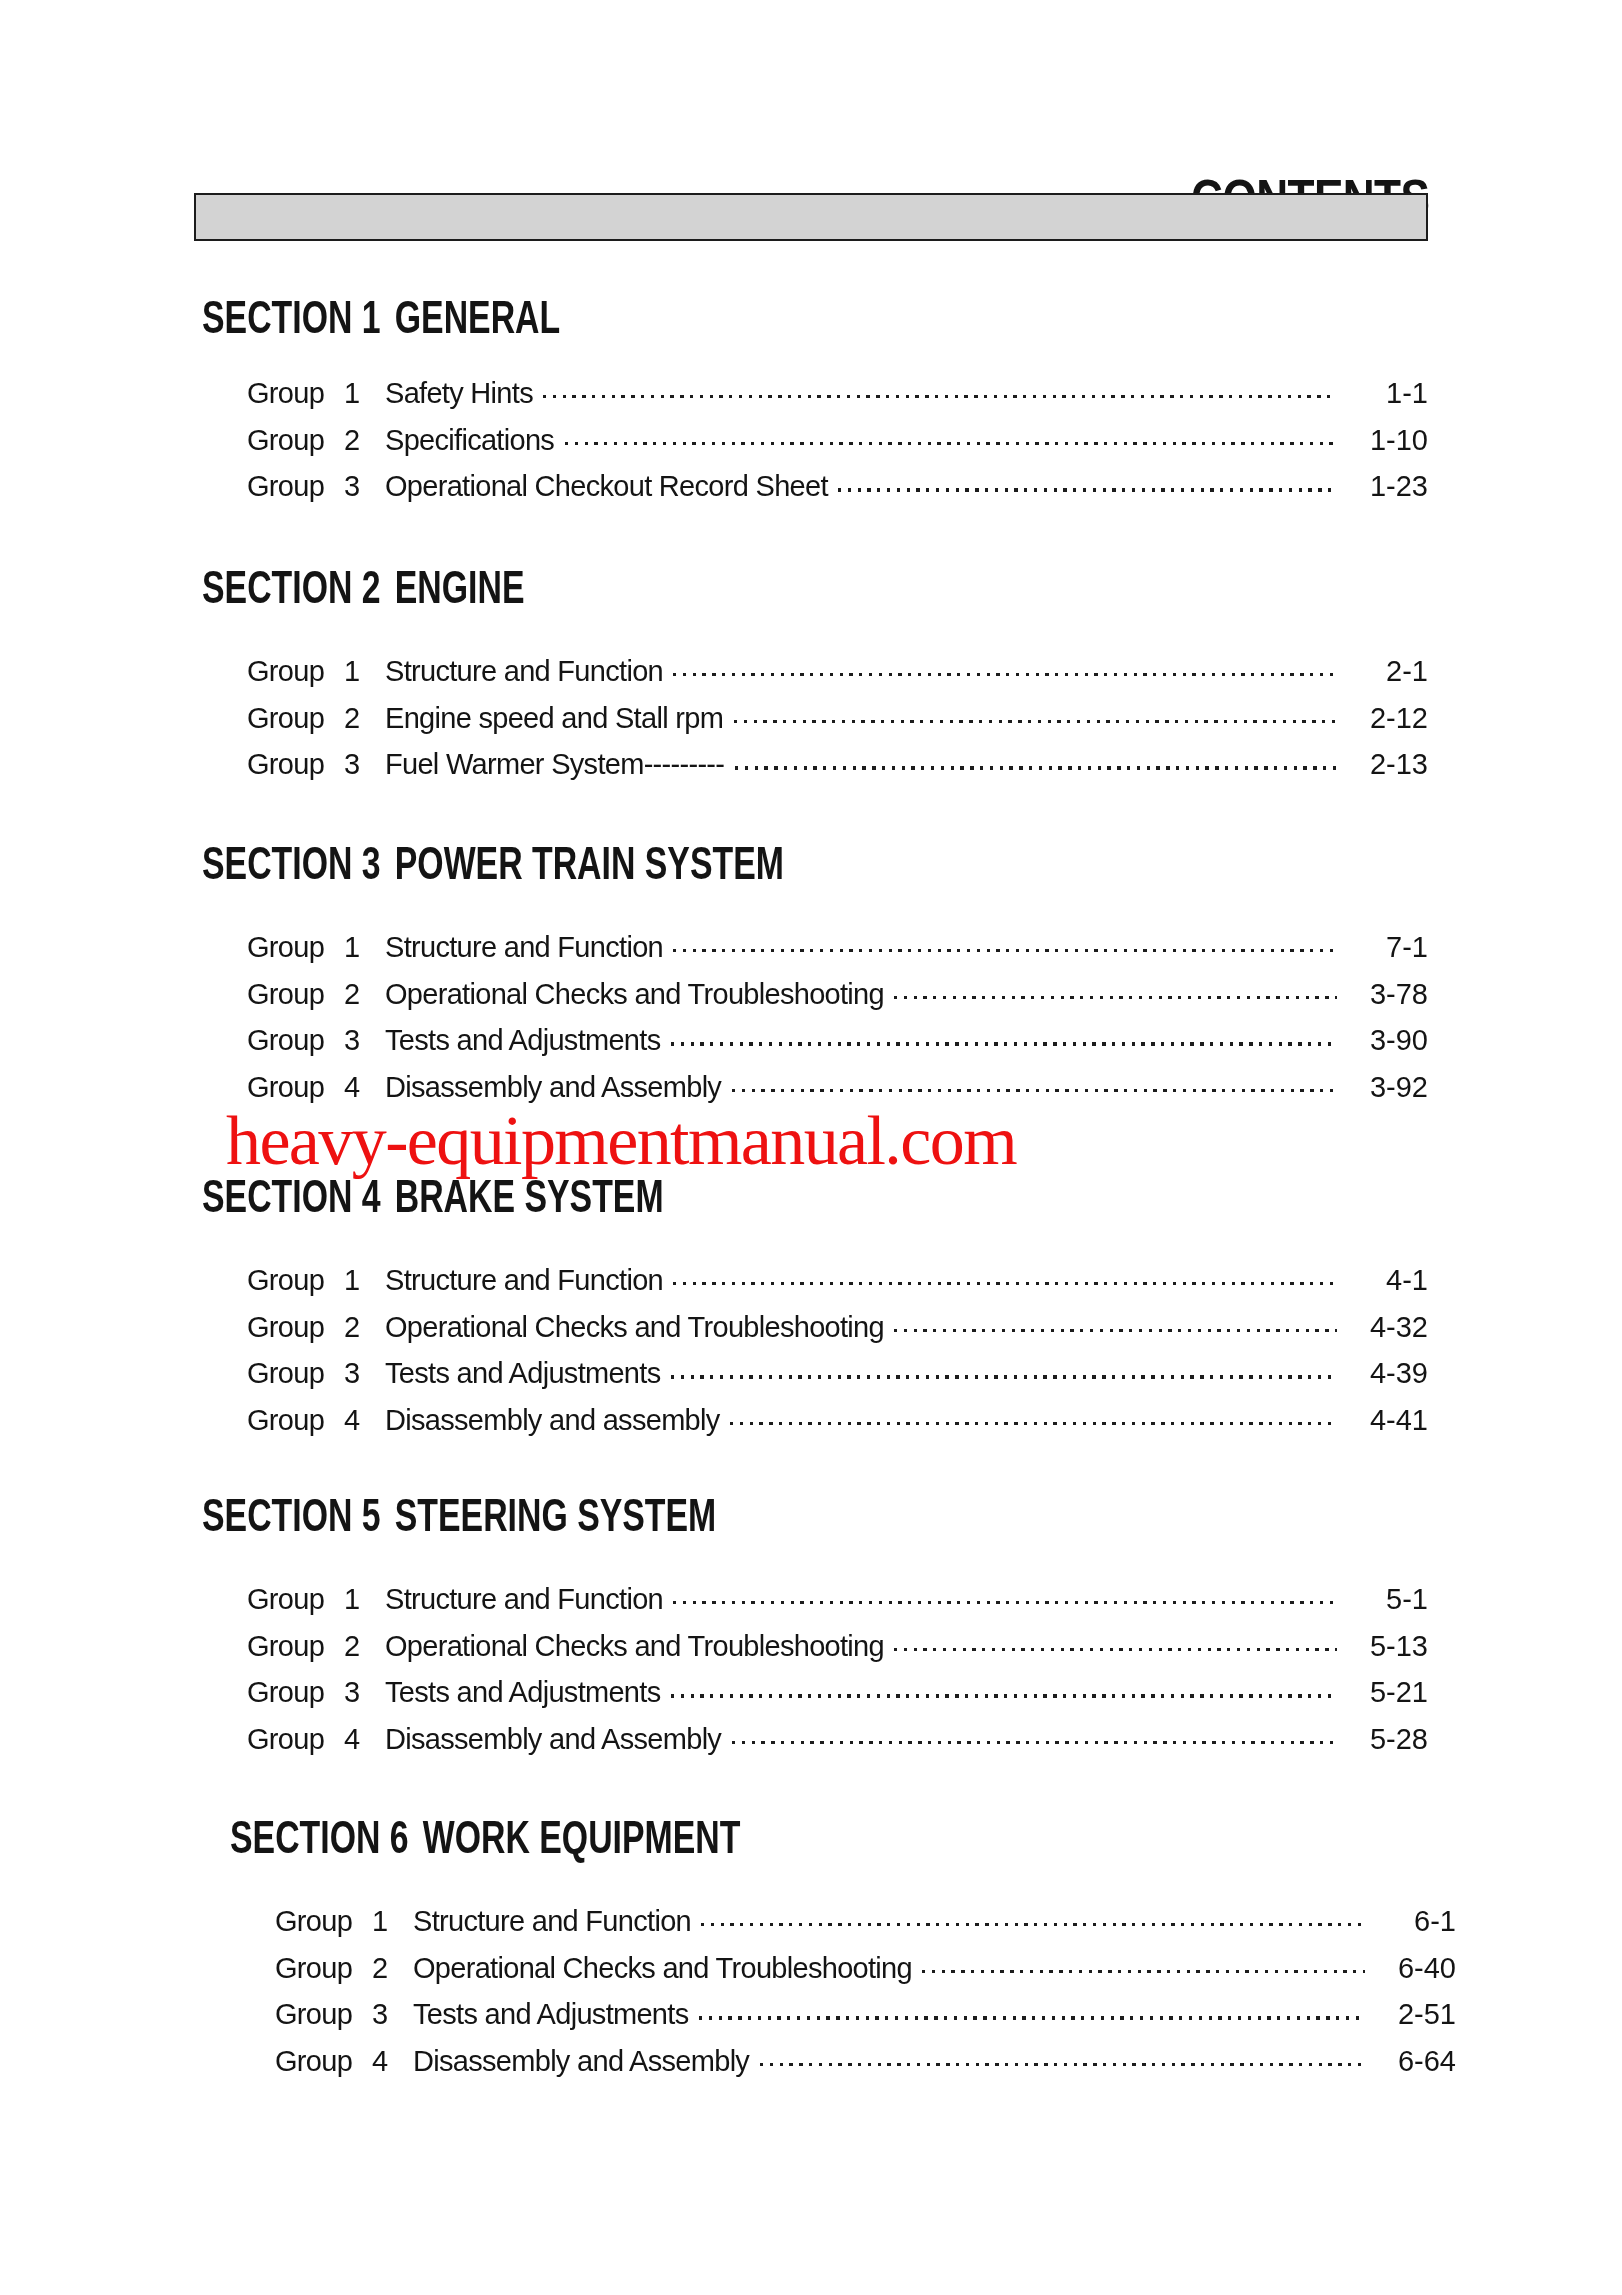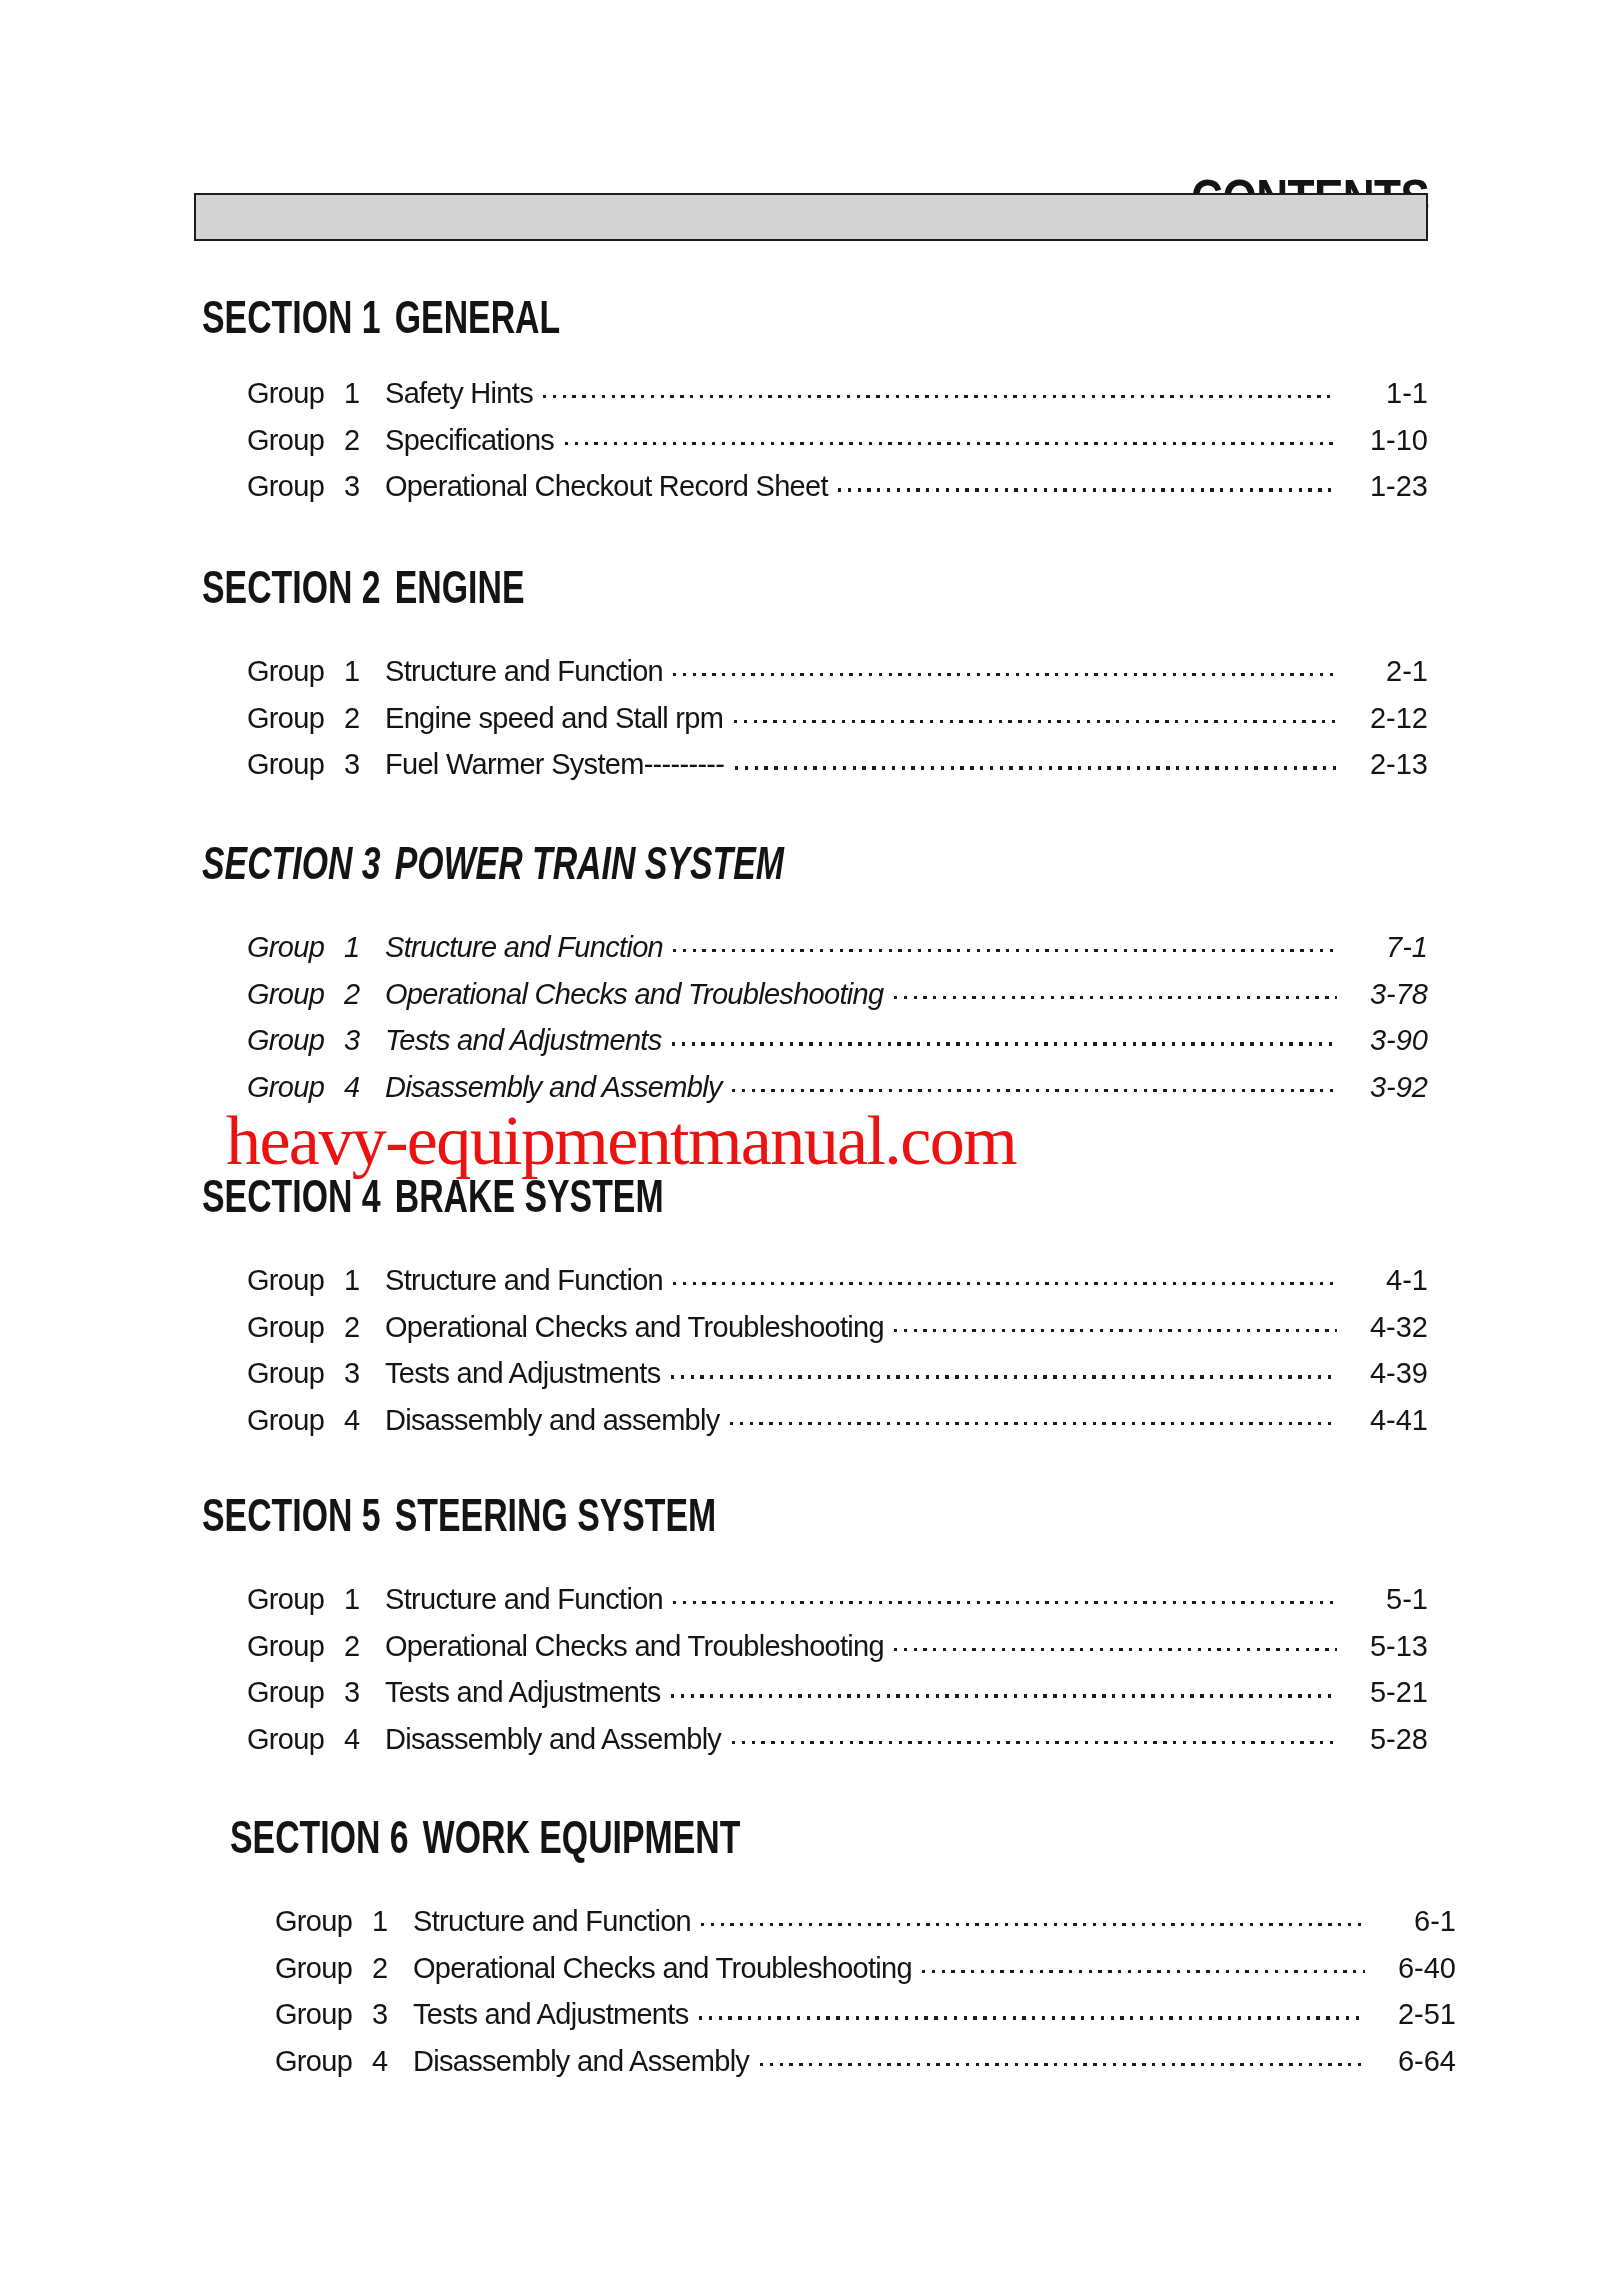--- a/index.html
+++ b/index.html
@@ -27,21 +27,21 @@
     width: 1234px; height: 48px;
     box-sizing: border-box;
     background: var(--bar-fill, #d3d3d3);
     border: 2px solid var(--bar-border, #1c1c1c);
   }
 
   
   .section { position: absolute; left: 0; width: 1428px; }
   .s1 { top: 291px; }
   .s2 { top: 561px; }
-  .s3 { top: 837px; font-style: italic; }
+  .s3 { top: 837px; }
   .s4 { top: 1170px; }
   .s5 { top: 1489px; }
   .s6 { top: 1811px; padding-left: 28px; }
 
   .sec-head {
     margin: 0 0 0 202px;
     font-size: 47px; font-weight: bold;
     line-height: 52px; letter-spacing: 0;
     display: flex; gap: 19.6px;
     white-space: nowrap;

